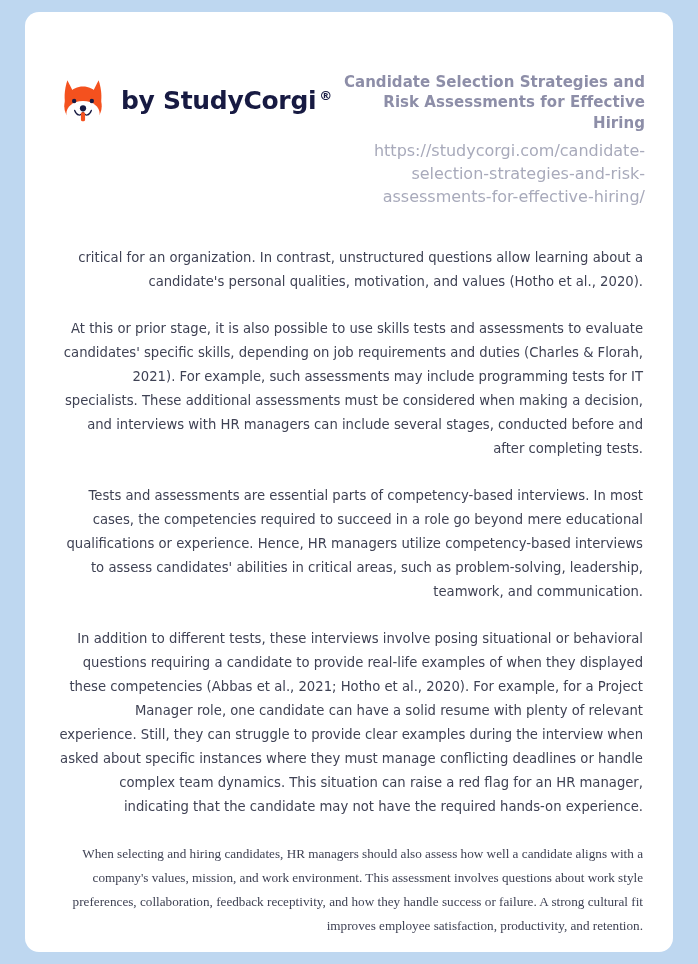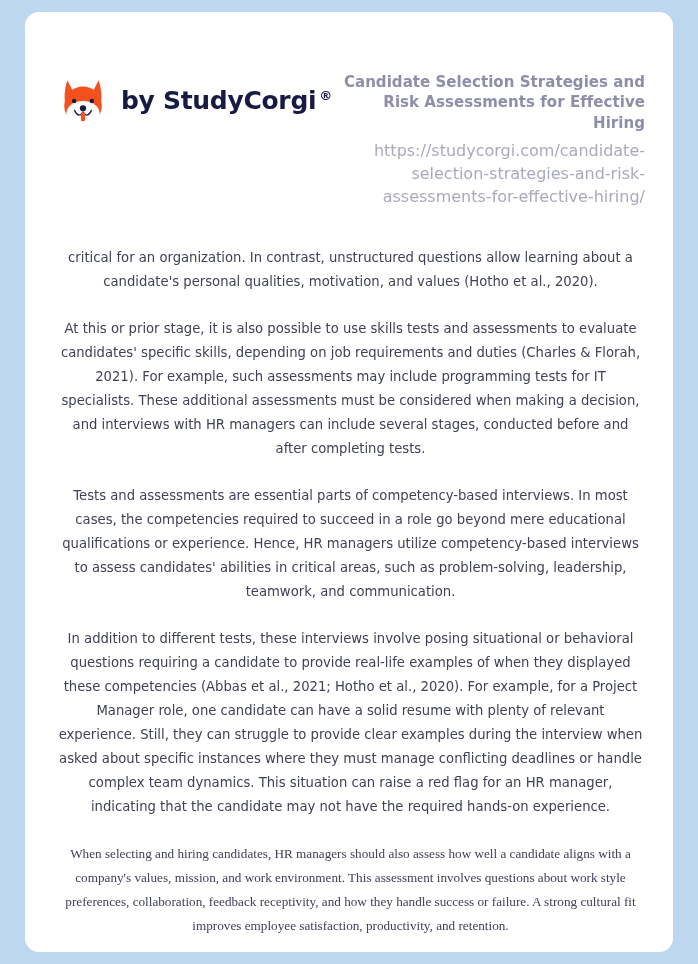--- a/index.html
+++ b/index.html
@@ -94,21 +94,21 @@
   .doc-body {
     padding: 0 30px 0 33px;
     margin-top: 38px;
   }
 
   .doc-body p {
     color: #3f4254;
     font-size: 13.2px;
     line-height: 24px;
     margin-bottom: 23px;
-    text-align: center;
+    text-align: right;
   }
 
   .doc-body p:last-child { margin-bottom: 0; font-family: Liberation Serif, serif; }
 </style>
 </head>
 <body>
 
 <div class="page-card">
 
   <div class="doc-header">

